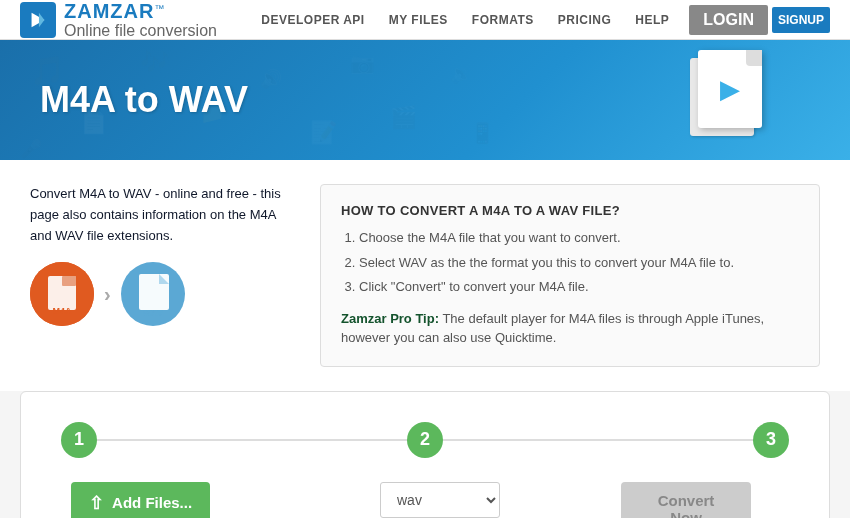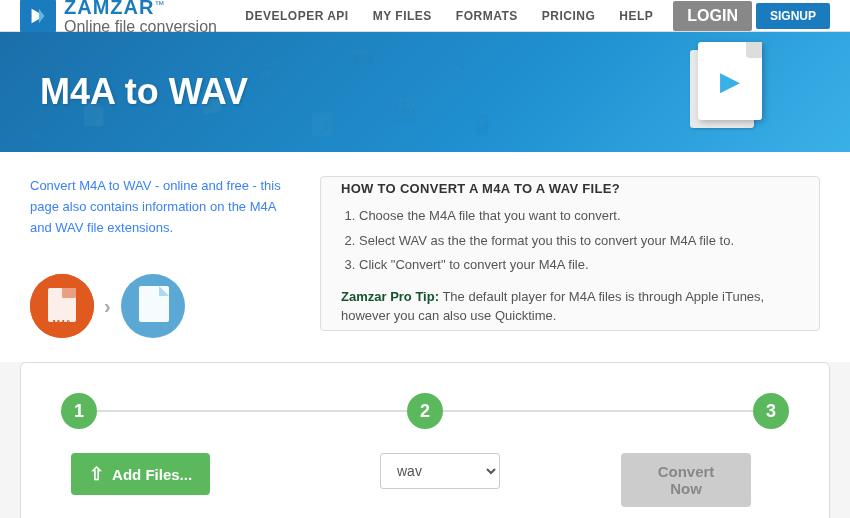--- a/index.html
+++ b/index.html
@@ -5,21 +5,21 @@
     * { box-sizing: border-box; margin: 0; padding: 0; }
     body { font-family: Arial, sans-serif; font-size: 14px; color: #333; background: #f5f5f5; width: 850px; }
 
     
     .header {
       display: flex;
       align-items: center;
       background: #fff;
       border-bottom: 1px solid #ddd;
       padding: 0 20px;
-      height: 32px;
+      height: 40px;
     }
     .logo-area {
       display: flex;
       align-items: center;
       gap: 8px;
       margin-right: auto;
     }
     .logo-icon {
       width: 36px;
       height: 36px;
@@ -56,21 +56,21 @@
       font-weight: bold;
       cursor: pointer;
       text-transform: uppercase;
       border-radius: 2px;
       margin-left: 8px;
     }
     .btn-signup {
       background: #1a7bbf;
       color: #fff;
       border: none;
-      padding: 6px 14px;
+      padding: 6px 6px;
       font-size: 12px;
       font-weight: bold;
       cursor: pointer;
       text-transform: uppercase;
       border-radius: 2px;
       margin-left: 4px;
     }
 
     
     .hero {
@@ -108,21 +108,21 @@
     
     .main-content {
       display: flex;
       gap: 30px;
       padding: 24px 30px;
       background: #fff;
     }
     .left-col { flex: 0 0 260px; }
     .right-col { flex: 1; }
 
-    .desc-text { font-size: 13px; color: #3b82f6; line-height: 1.6; margin-bottom: 36px; }
+    .desc-text { font-size: 13px; color: #0f172a; line-height: 1.6; margin-bottom: 16px; }
 
     
     .format-icons {
       display: flex;
       align-items: center;
       gap: 10px;
       margin-top: 10px;
     }
     .fmt-icon {
       width: 64px;
@@ -137,21 +137,21 @@
       font-weight: bold;
     }
     .fmt-icon.m4a { background: #e05a20; }
     .fmt-icon.wav { background: #5ba8d4; border: 3px solid #5ba8d4; }
     .fmt-arrow { font-size: 20px; color: #aaa; font-weight: bold; }
 
     
     .howto-box {
       border: 1px solid #ddd;
       border-radius: 4px;
-      padding: 4px 20px;
+      padding: 18px 20px;
       background: #fafafa;
     }
     .howto-title { font-size: 13px; font-weight: bold; color: #333; margin-bottom: 10px; text-transform: uppercase; letter-spacing: 0.3px; }
     .howto-steps { padding-left: 18px; margin-bottom: 12px; }
     .howto-steps li { font-size: 13px; color: #555; margin-bottom: 5px; line-height: 1.5; }
     .pro-tip { font-size: 13px; color: #555; line-height: 1.5; }
     .pro-tip strong { color: #14532d; }
 
     
     .converter-box {

